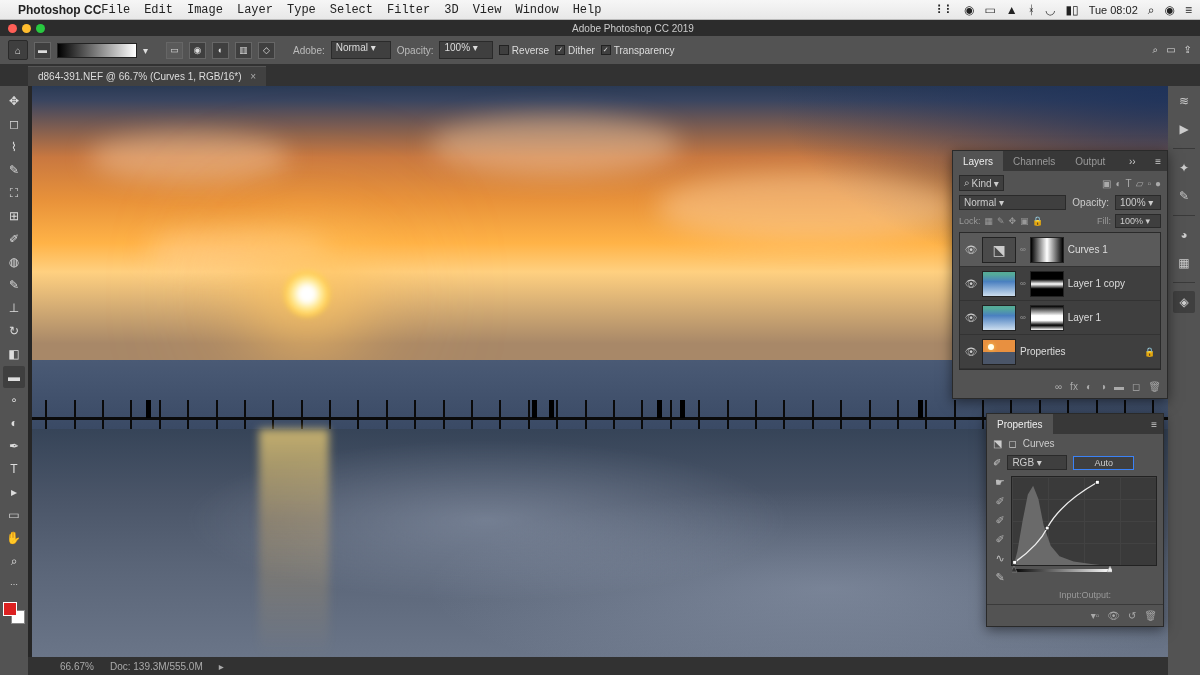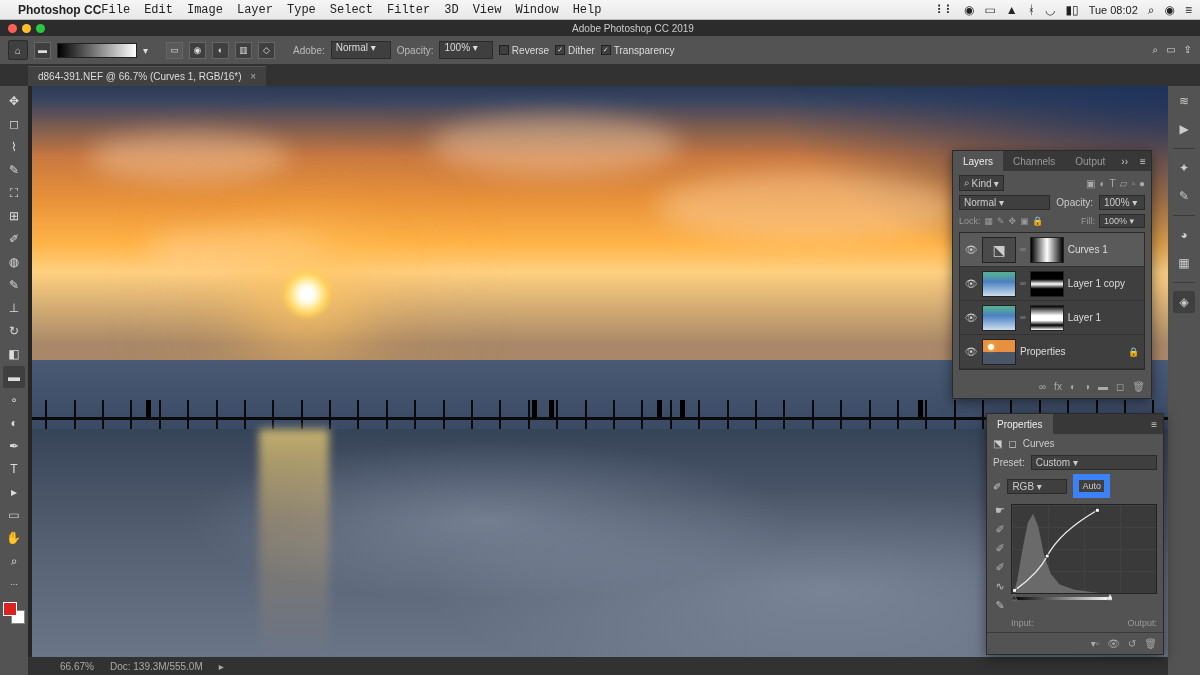--- a/index.html
+++ b/index.html
@@ -74,21 +74,21 @@
 
 
 .panel { position: absolute; background: #535353; border: 1px solid #2a2a2a; font-size: 10px; color: #ccc; box-shadow: 0 3px 12px rgba(0,0,0,0.5); }
 .panel-tabs { height: 20px; background: #383838; display: flex; align-items: center; }
 .panel-tab { padding: 0 10px; height: 100%; display: flex; align-items: center; color: #999; }
 .panel-tab.active { background: #535353; color: #eee; }
 .panel-tabs .menu { margin-left: auto; padding: 0 6px; cursor: default; }
 .panel-body { padding: 4px 6px; }
 
 
-.layers-panel { top: 150px; right: 48px; width: 200px; }
+.layers-panel { top: 150px; right: 32px; width: 216px; }
 .layers-row1 { display: flex; align-items: center; gap: 4px; margin-bottom: 4px; }
 .layers-row1 .filter { background: #3f3f3f; border: 1px solid #2a2a2a; padding: 1px 4px; display: flex; align-items: center; gap: 2px; }
 .layers-row1 .ficons { display: flex; gap: 4px; margin-left: auto; font-size: 10px; color: #aaa; }
 .layers-row2 { display: flex; align-items: center; gap: 6px; margin-bottom: 4px; }
 .layers-sel { background: #3f3f3f; border: 1px solid #2a2a2a; color: #ccc; padding: 1px 4px; flex: 1; }
 .layers-row3 { display: flex; align-items: center; gap: 4px; margin-bottom: 4px; font-size: 9px; color: #999; }
 .layers-row3 .lockicons { display: flex; gap: 4px; }
 .layer-list { background: #3f3f3f; border: 1px solid #2a2a2a; }
 .layer { display: flex; align-items: center; height: 34px; border-bottom: 1px solid #333; padding: 0 4px; gap: 4px; }
 .layer.selected { background: #5a5a5a; }
@@ -105,27 +105,27 @@
 .layer .link { font-size: 8px; color: #999; }
 .layer .name { flex: 1; font-size: 10px; color: #ddd; }
 .layer .lock { font-size: 9px; color: #999; }
 .layers-footer { height: 24px; display: flex; align-items: center; justify-content: flex-end; gap: 8px; padding: 0 6px; color: #aaa; font-size: 10px; }
 
 
 .props-panel { top: 413px; right: 36px; width: 178px; }
 .props-head { display: flex; align-items: center; gap: 6px; padding: 4px 6px; }
 .props-row { display: flex; align-items: center; gap: 6px; padding: 2px 6px; }
 .props-sel { background: #3f3f3f; border: 1px solid #2a2a2a; color: #ccc; flex: 1; padding: 1px 4px; font-size: 10px; }
-.props-btn { background: #3f3f3f; border: 6px solid #3b82f6; padding: 1px 3px; font-size: 9px; }
+.props-btn { background: #3f3f3f; border: 1px solid #3b82f6; padding: 1px 20px; font-size: 9px; }
 .curves-area { display: flex; gap: 4px; padding: 4px 6px; }
 .curves-tools { display: flex; flex-direction: column; gap: 6px; font-size: 11px; color: #bbb; width: 14px; align-items: center; }
 .curves-graph { flex: 1; height: 90px; background: #3a3a3a; border: 1px solid #222; position: relative; }
 .curves-graph .grid { position: absolute; inset: 0; background-image: linear-gradient(#555 1px, transparent 1px), linear-gradient(90deg,#555 1px,transparent 1px); background-size: 25% 25%; opacity: 0.3; }
 .curves-graph .histo { position: absolute; left: 0; right: 0; bottom: 0; height: 100%; }
-.curves-inout { display: flex; justify-content: space-between; padding: 2px 6px 4px 24px; font-size: 9px; color: #999; }
+.curves-inout { display: flex; justify-content: flex-start; padding: 2px 6px 4px 24px; font-size: 9px; color: #999; margin-left: 48px; }
 .props-footer { height: 22px; border-top: 1px solid #3a3a3a; display: flex; align-items: center; justify-content: flex-end; gap: 8px; padding: 0 6px; color: #aaa; font-size: 10px; }
 </style>
 </head>
 <body>
 
 <div class="mac-menubar">
   <span class="apple"></span>
   <span class="app-name">Photoshop CC</span>
   <span class="menu-item">File</span>
   <span class="menu-item">Edit</span>
@@ -402,24 +402,20 @@
   <div class="panel-tabs">
     <div class="panel-tab active">Properties</div>
     <span class="menu">≡</span>
   </div>
   <div class="props-head">
     <span>⬔</span>
     <span>◻</span>
     <span>Curves</span>
   </div>
   <div class="props-row">
-    <span>Preset:</span>
-    <div class="props-sel"><span>Custom</span> ▾</div>
-  </div>
-  <div class="props-row">
     <span>✐</span>
     <div class="props-sel" style="flex:0 0 60px"><span>RGB</span> ▾</div>
     <div class="props-btn">Auto</div>
   </div>
   <div class="curves-area">
     <div class="curves-tools">
       <span>☛</span>
       <span>✐</span>
       <span>✐</span>
       <span>✐</span>

